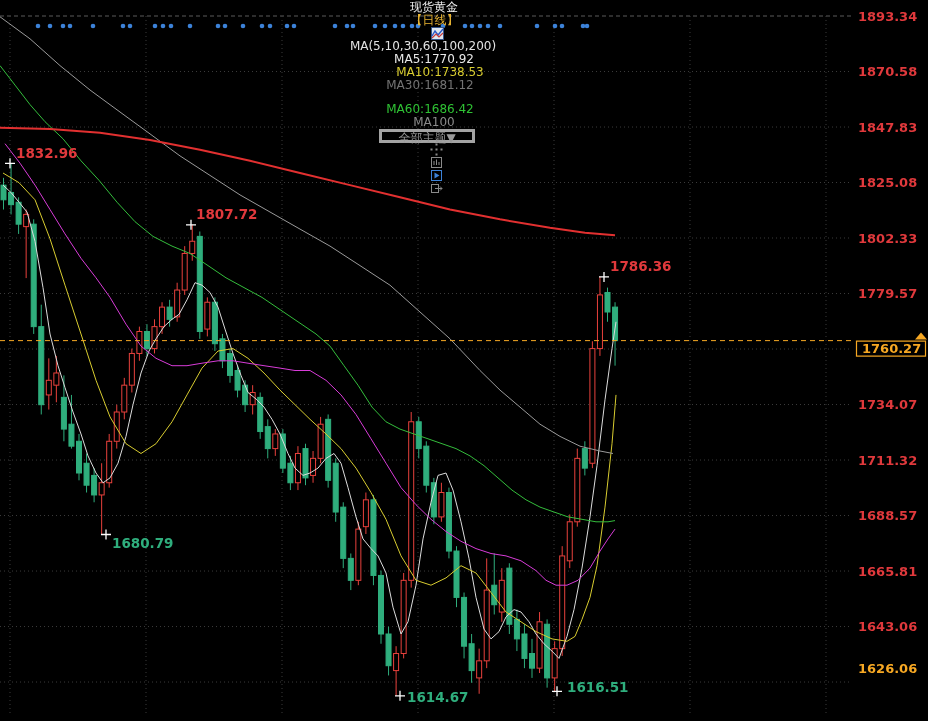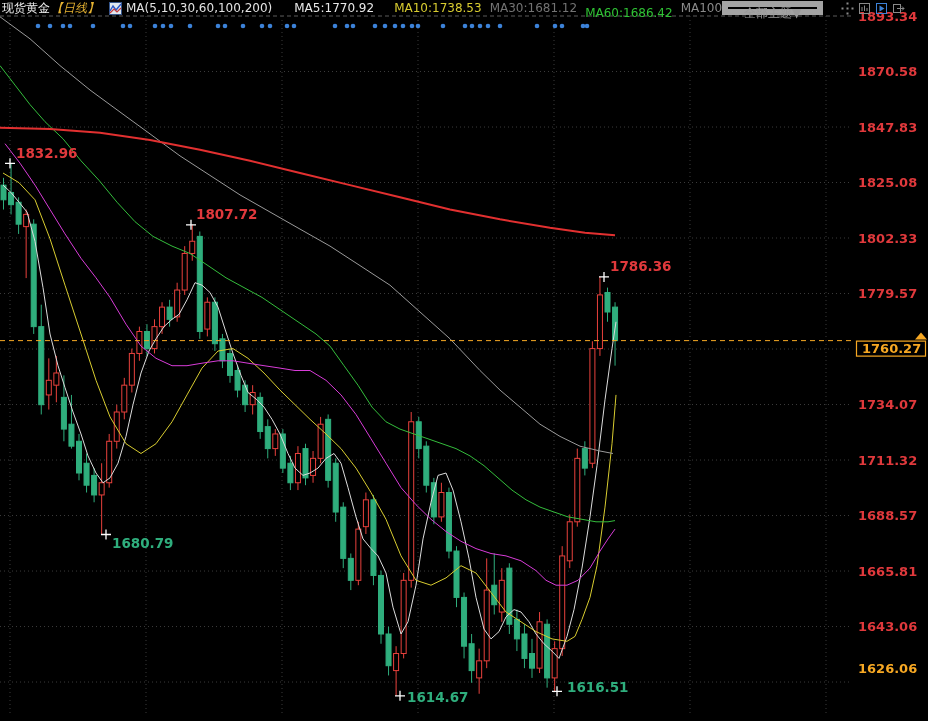--- a/index.html
+++ b/index.html
@@ -1,31 +1,31 @@
 <!DOCTYPE html>
 <html><head>
 <meta charset="utf-8">
 <style>
   html,body{margin:0;padding:0;background:#000;width:928px;height:721px;overflow:hidden;
     font-family:"DejaVu Sans","Liberation Sans",sans-serif;}
   #stage{position:relative;width:928px;height:721px;background:#000;}
   #chart{position:absolute;left:0;top:0;}
   .topbar{position:absolute;left:0;top:0;width:908px;height:15px;display:flex;align-items:center;
-    padding:1px 42px 0 2px;box-sizing:border-box;font-size:12px;line-height:13px;white-space:nowrap;z-index:5;}
+    padding:1px 42px 0 2px;box-sizing:border-box;font-size:12px;line-height:13px;white-space:nowrap;z-index:5;flex-direction:column;}
   .sym{color:#f2f2f2;}
-  .period{color:#e8b432;margin-left:1px;font-style:italic;}
+  .period{color:#e8b432;margin-left:1px;}
   .ma-icon{width:13px;height:13px;margin:0 4px 0 10px;display:inline-block;}
   .mag{color:#e2e2e2;margin-right:22px;}
   .c0{color:#e8e8e8;}
   .c1{color:#d8cc30;margin-right:8px;margin-left:20px;}
   .c2{color:#737373;margin-right:8px;}
   .c3{color:#2fc234;margin-right:8px;margin-top:11px;}
   .c4{color:#8a8a8a;text-align:right;}
   .spacer{flex:1;}
-  .theme-btn{background:#000;color:#9a9a9a;border:6px solid #a3a3a3;font-size:12px;line-height:12px;
+  .theme-btn{background:#000;color:#9a9a9a;border:3px solid #a3a3a3;font-size:12px;line-height:12px;
     height:14px;padding:0 16px;margin-right:14px;font-family:inherit;}
   .iconbtn{width:13px;height:13px;display:inline-block;margin-left:4px;}
   text{font-family:"DejaVu Sans","Liberation Sans",sans-serif;}
 </style>
 </head>
 <body>
 
 <div id="stage">
   <svg id="chart" width="928" height="721">
       <g>

